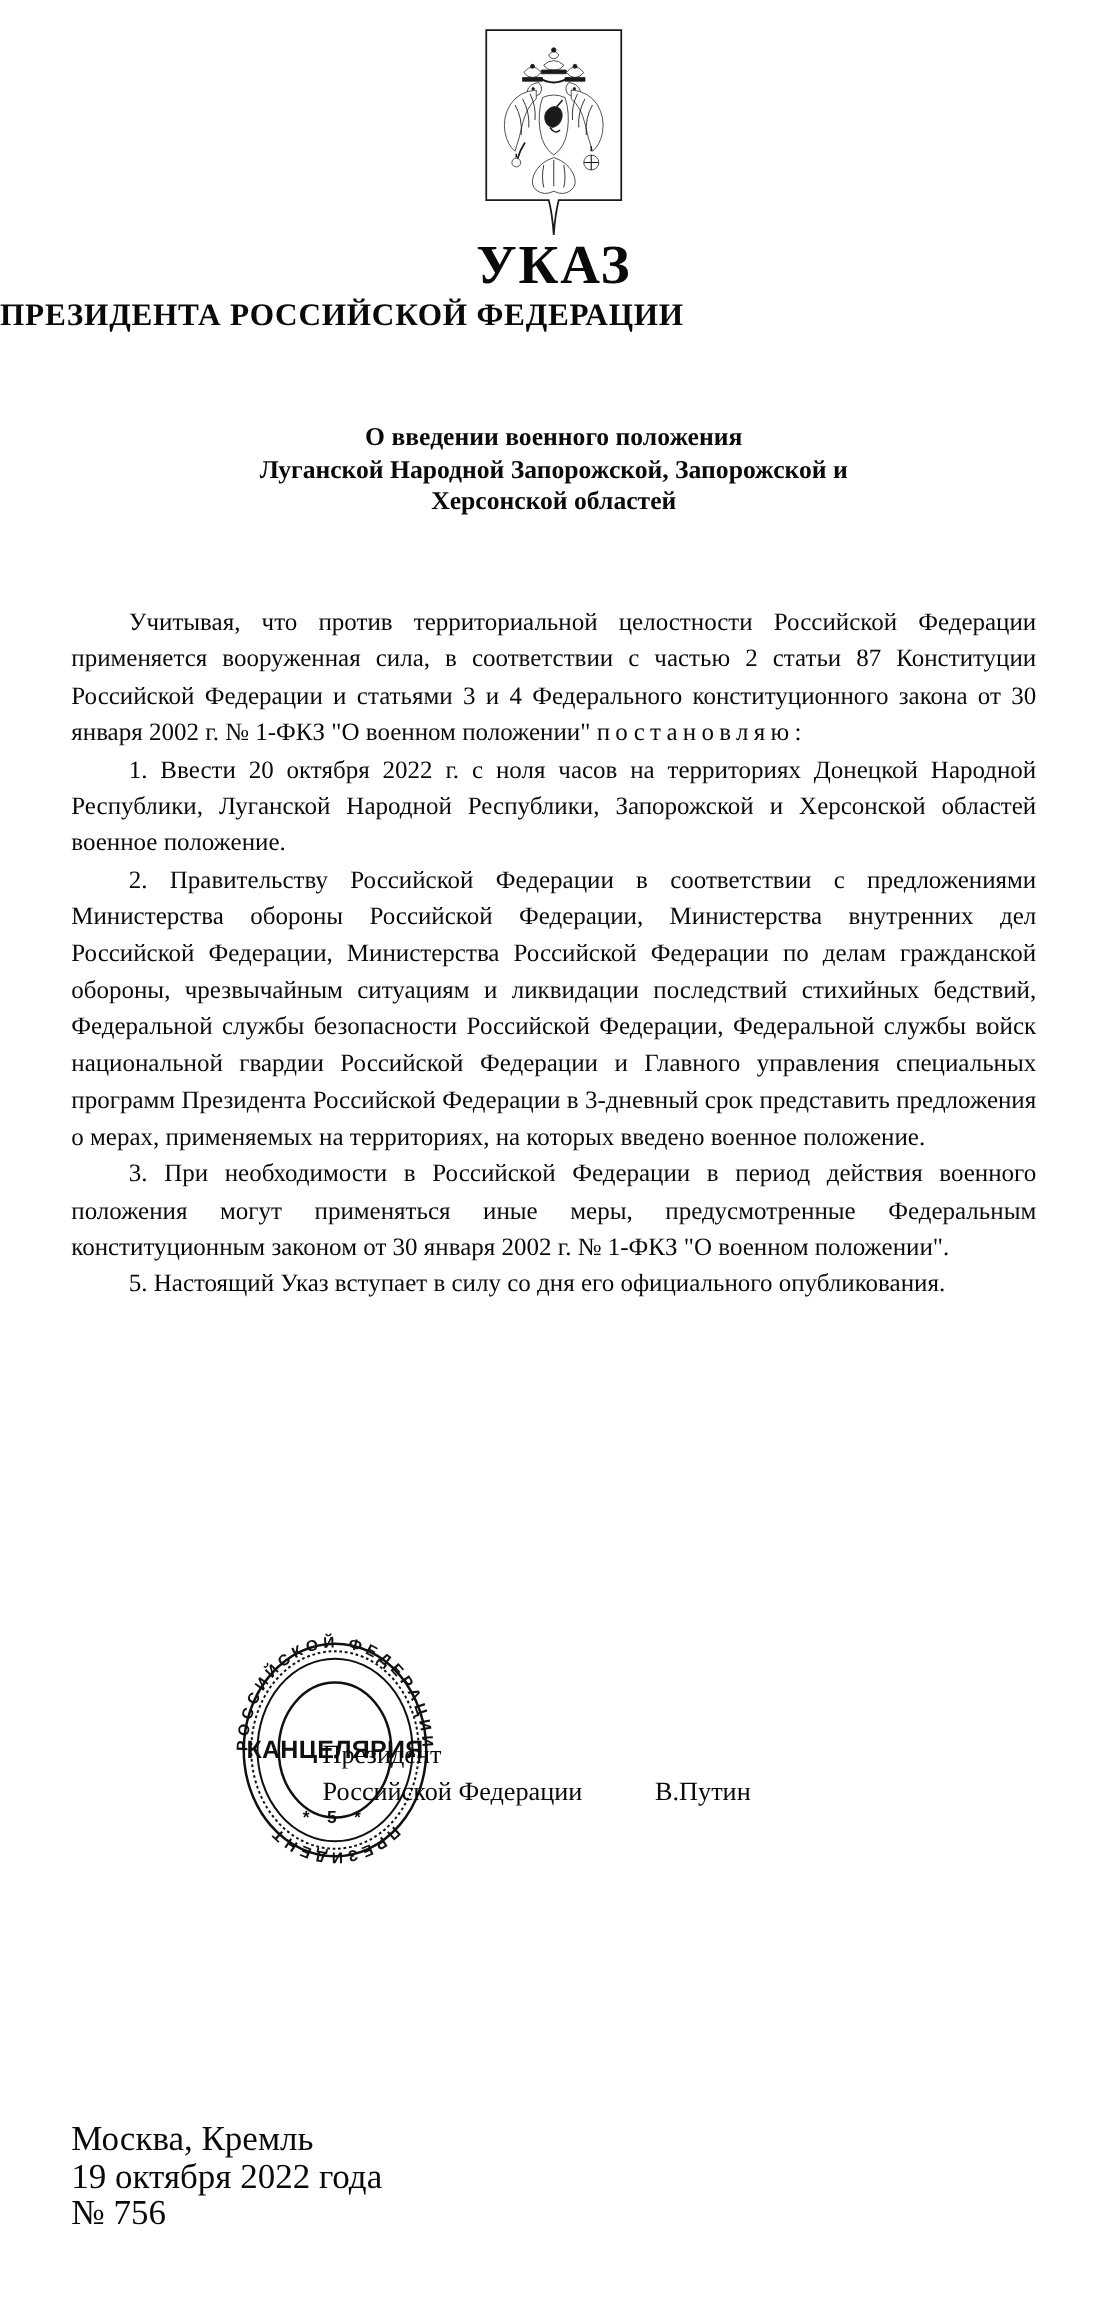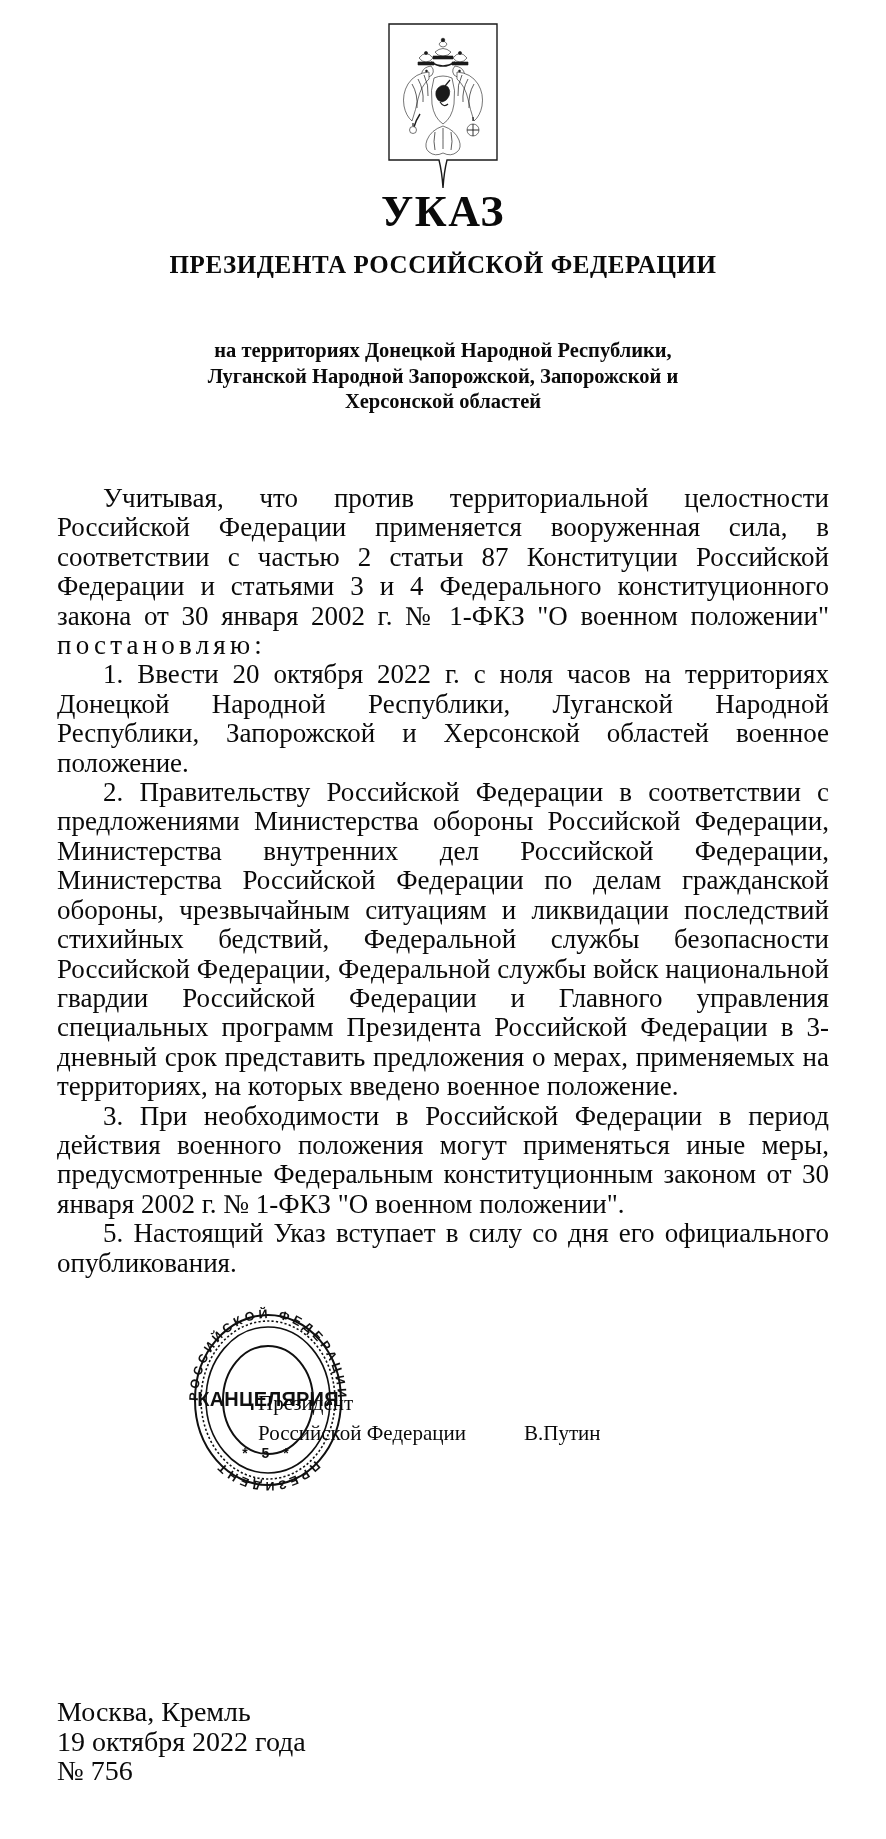--- a/index.html
+++ b/index.html
@@ -44,24 +44,23 @@
     left: 0;
     width: 886px;
     text-align: center;
     font-size: 44px;
     font-weight: 700;
     letter-spacing: 1.5px;
     line-height: 1;
   }
   .doc-subtitle {
     position: absolute;
-    top: 252px;
+    top: 240px;
     left: 0;
     width: 886px;
-    text-align: center;
     font-size: 25px;
     font-weight: 700;
     letter-spacing: 0.6px;
     line-height: 1;
   }
 
   .doc-heading {
     position: absolute;
     top: 338px;
     left: 113px;
@@ -74,21 +73,21 @@
   .doc-heading div { white-space: nowrap; }
 
   
   .body-text {
     position: absolute;
     top: 484px;
     left: 57px;
     width: 772px;
   }
   .para {
-    font-size: 27px;
+    font-size: 20px;
     line-height: 29.4px;
     text-align: justify;
     text-justify: inter-word;
     text-indent: 46px;
     margin: 0;
   }
   .para .spaced { letter-spacing: 4.2px; }
 
   
   .stamp {
@@ -184,21 +183,21 @@
           <path d="M48 110 q-2 10 0 18 M56 106 q0 12 0 21 M64 110 q2 10 0 18" fill="none" stroke-width="0.7"></path>
         </g>
       </svg>
     </div>
   </div>
 
   <div class="doc-title">УКАЗ</div>
   <div class="doc-subtitle">ПРЕЗИДЕНТА РОССИЙСКОЙ ФЕДЕРАЦИИ</div>
 
   <div class="doc-heading">
-    <div>на территориях Донецкой Народной Республики,</div>
+    <div>О введении военного положения</div>
     <div>Луганской Народной Запорожской, Запорожской и</div>
     <div>Херсонской областей</div>
   </div>
 
   <div class="body-text">
     <p class="para"><span>Учитывая, что против территориальной целостности Российской Федерации применяется вооруженная сила, в соответствии с частью 2 статьи 87 Конституции Российской Федерации и статьями 3 и 4 Федерального конституционного закона от 30 января 2002 г. № 1-ФКЗ "О военном положении" </span><span class="spaced">постановляю</span><span>:</span></p>
     <p class="para">1. Ввести 20 октября 2022 г. с ноля часов на территориях Донецкой Народной Республики, Луганской Народной Республики, Запорожской и Херсонской областей военное положение.</p>
     <p class="para">2. Правительству Российской Федерации в соответствии с предложениями Министерства обороны Российской Федерации, Министерства внутренних дел Российской Федерации, Министерства Российской Федерации по делам гражданской обороны, чрезвычайным ситуациям и ликвидации последствий стихийных бедствий, Федеральной службы безопасности Российской Федерации, Федеральной службы войск национальной гвардии Российской Федерации и Главного управления специальных программ Президента Российской Федерации в 3-дневный срок представить предложения о мерах, применяемых на территориях, на которых введено военное положение.</p>
     <p class="para">3. При необходимости в Российской Федерации в период действия военного положения могут применяться иные меры, предусмотренные Федеральным конституционным законом от 30 января 2002 г. № 1-ФКЗ "О военном положении".</p>
     <p class="para">5. Настоящий Указ вступает в силу со дня его официального опубликования.</p>

